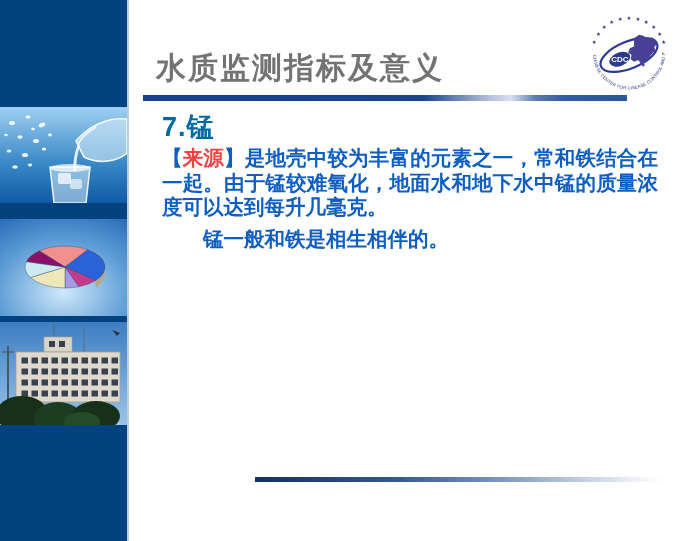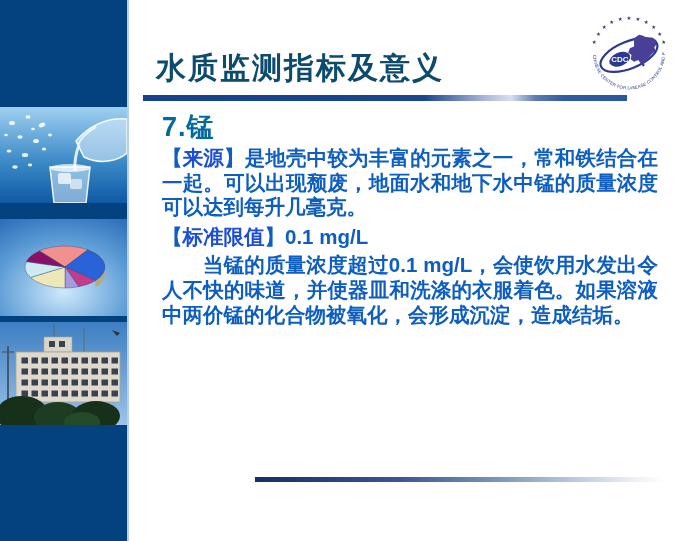--- a/index.html
+++ b/index.html
@@ -13,42 +13,42 @@
     background:#03427f;border-right:2px solid #b9cde3;
   }
   .side-img{position:absolute;left:0;width:127px;overflow:hidden;}
   .side-img svg{display:block;}
   .img-water{top:107px;height:96px;}
   .img-pie{top:219px;height:97px;}
   .img-building{top:322px;height:103px;}
   
   .slide-title{
     position:absolute;left:156px;top:48px;
-    font-size:30px;font-weight:bold;color:#0c4a6e;letter-spacing:2px;
+    font-size:30px;font-weight:bold;color:#737373;letter-spacing:2px;
   }
   .title-underline{
     position:absolute;left:143px;top:95px;width:484px;height:6px;
     background:linear-gradient(to right,#16428c 0%,#1a468e 58%,#aebadb 71%,#d9dff0 76%,#5f7cb4 81%,#2f5ba2 87%,#2a569c 100%);
   }
   .section-heading{
     position:absolute;left:162px;top:109px;
     font-size:27px;font-weight:bold;color:#0369a1;letter-spacing:1px;
   }
   
   .body-text{
     position:absolute;left:162px;top:146px;width:496px;
     font-size:20.5px;line-height:24.6px;font-weight:bold;color:#0e5ec2;
     text-align:justify;
   }
   .body-text p{margin:0;}
   .p-note{text-indent:2em;margin-top:7px !important;}
   .p-limit{margin-top:5px !important;}
   .p-hazard{margin-top:6px !important;}
   .p-tail{text-indent:2em;margin-top:4px !important;}
-  .kw{color:#1d4ed8;font-family:Liberation Serif, serif;}
+  .kw{color:#ef4444;font-family:Liberation Serif, serif;}
   .bracket{color:#0e5ec2;}
   .bottom-line{
     position:absolute;left:255px;top:477px;width:410px;height:5px;
     background:linear-gradient(to right,#142f63 0%,#35598f 35%,#7d97bd 60%,#c3cfe2 80%,#eef1f7 93%,#ffffff 100%);
   }
   
   .cdc-logo{position:absolute;left:586px;top:13px;width:86px;height:84px;}
 </style>
 </head>
 <body>
@@ -160,27 +160,26 @@
       </g>
     </svg>
   </div>
 </div>
 
 <div class="slide-title">水质监测指标及意义</div>
 <div class="title-underline"></div>
 <div class="section-heading">7.锰</div>
 
 <div class="body-text">
-  <p><span class="bracket">【</span><span class="kw">来源</span><span class="bracket">】</span><span>是地壳中较为丰富的元素之一，常和铁结合在一起。可以出现颓废，地面水和地下水中锰的质量浓度可以达到每升几毫克。</span></p>
-
-
-  <p class="p-limit"><span class="bracket">【</span><span class="kw">标准限值</span><span class="bracket">】</span><span>0.1 mg/L</span></p>
-
-
-  <p class="p-tail">当锰的质量浓度超过0.1 mg/L，会使饮用水发出令人不快的味道，并使器皿和洗涤的衣服着色。如果溶液中两价锰的化合物被氧化，会形成沉淀，造成结垢。</p>
+  <p><span class="bracket">【</span><span class="kw">来源</span><span class="bracket">】</span><span>是地壳中较为丰富的元素之一，常和铁结合在一起。由于锰较难氧化，地面水和地下水中锰的质量浓度可以达到每升几毫克。</span></p>
+
+  <p class="p-note">锰一般和铁是相生相伴的。</p>
+
+
+
 </div>
 
 <div class="bottom-line"></div>
 
 <div class="cdc-logo">
   <svg width="86" height="84" viewBox="0 0 100 100">
 
     <g fill="#35357e" font-size="6.5" text-anchor="middle" font-family="DejaVu Sans, sans-serif">
       <text x="8.7" y="37">★</text>
         <text x="13.5" y="27.4">★</text>

